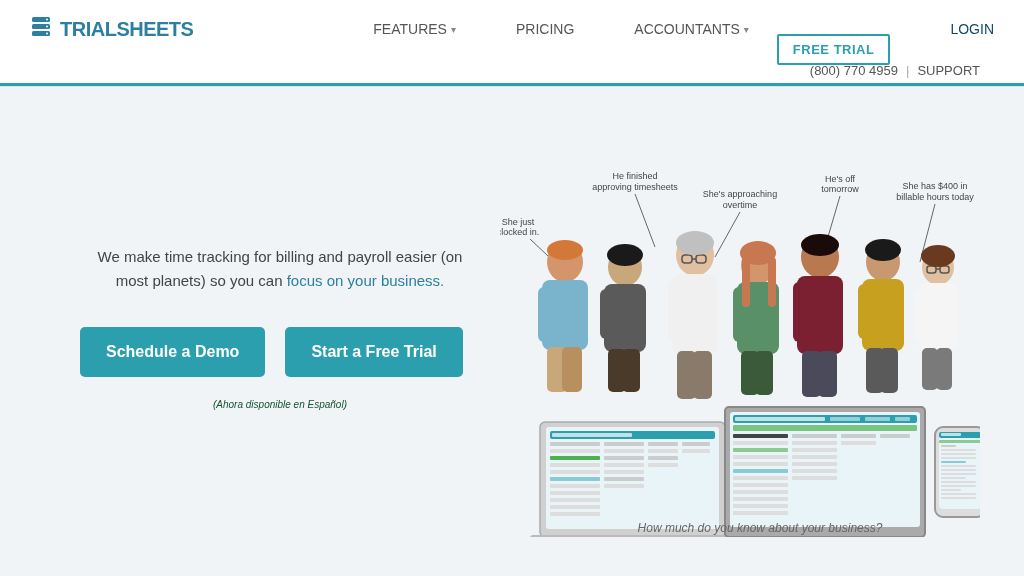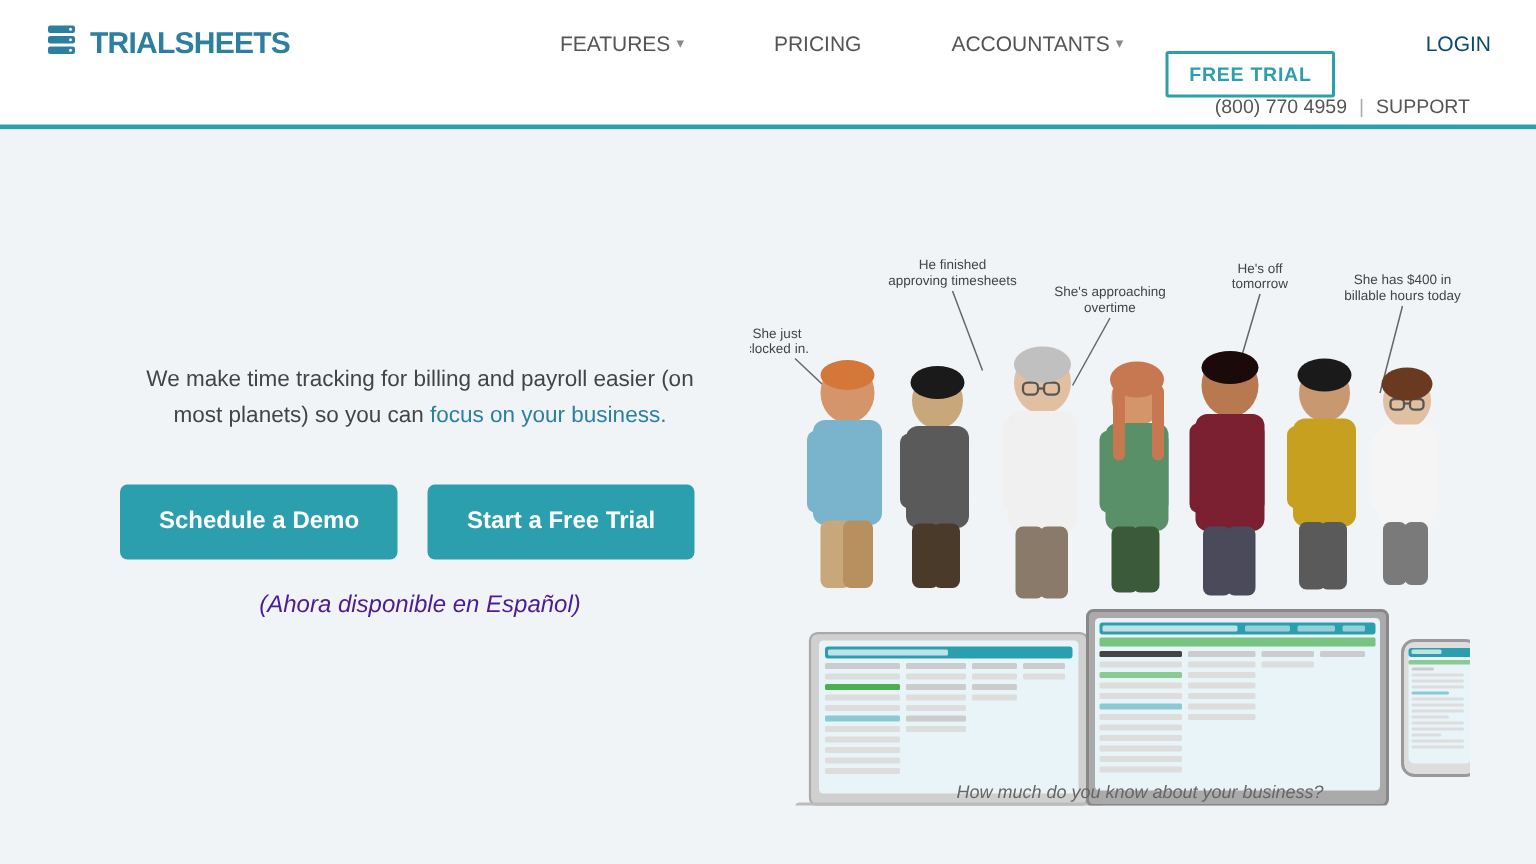--- a/index.html
+++ b/index.html
@@ -150,22 +150,22 @@
       padding: 16px 26px;
       font-size: 16px;
       font-weight: 600;
       border-radius: 5px;
       cursor: pointer;
       min-width: 170px;
       text-align: center;
     }
 
     .hero-spanish {
-      font-size: 16px;
-      color: #4c1d95;
+      font-size: 10px;
+      color: #14532d;
       text-align: center;
       font-style: italic;
     }
 
     
     .hero-right {
       flex: 1;
       position: relative;
       display: flex;
       align-items: flex-end;

